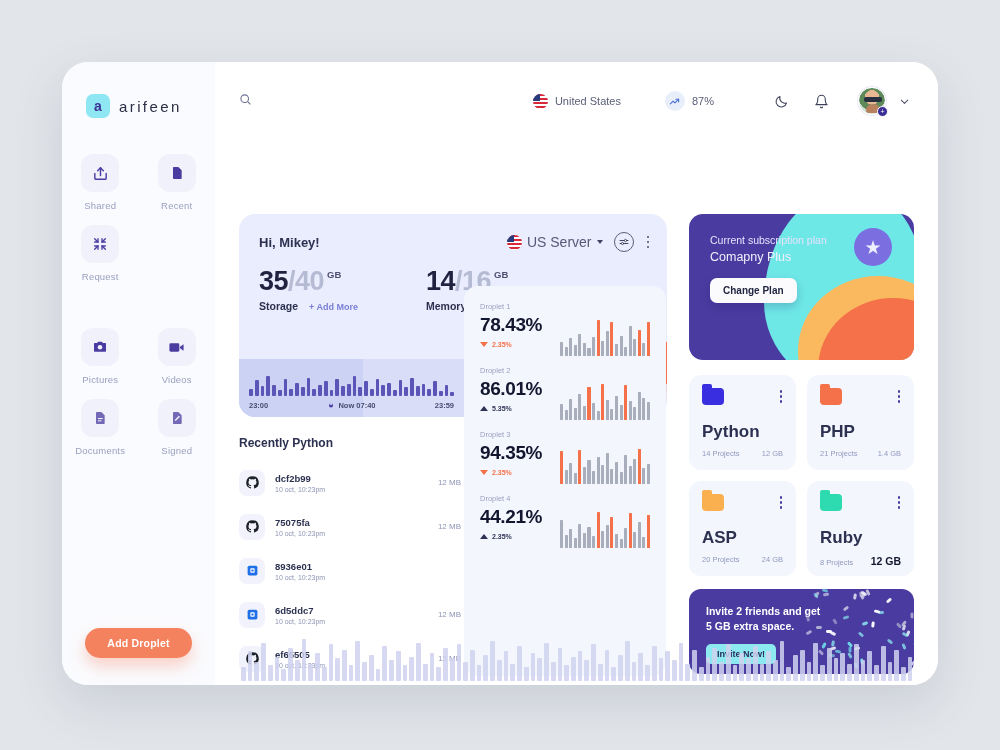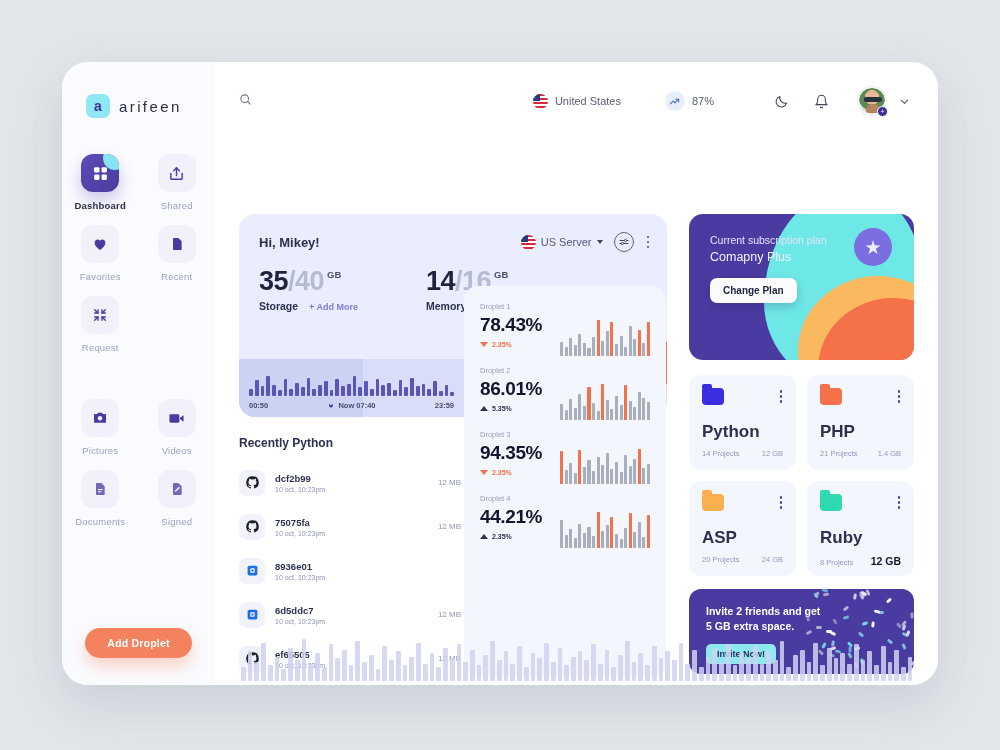--- a/index.html
+++ b/index.html
@@ -133,21 +133,21 @@
 
   
   #hero-card {
     position:absolute; left:0; top:74px; width:428px; height:203px;
     background:#e9edfd; border-radius:16px; overflow:hidden;
   }
   .hero-top { padding: 18px 16px 0 20px; display:flex; align-items:center; }
   .hero-greet { font-size:13px; font-weight:700; color:#2c3150; }
   .hero-right { margin-left:auto; display:flex; align-items:center; gap:11px; }
   .server-sel{display:flex;align-items:center;gap:5px;cursor:pointer;}
-  .server-text{font-size:11px;color:#545a78;}
+  .server-text{font-size:14px;color:#545a78;}
   .caret{width:0;height:0;border-left:3.5px solid transparent;border-right:3.5px solid transparent;
     border-top:4px solid #3f4462;}
   .circle-btn{width:20px;height:20px;border-radius:50%;border:1.2px solid #5b6078;
     display:flex;align-items:center;justify-content:center;cursor:pointer;}
   .kebab{display:flex;flex-direction:column;gap:2.5px;cursor:pointer;padding:2px;}
   .kebab i{width:2.5px;height:2.5px;border-radius:50%;background:#4a4f6a;display:block;}
 
   .stats-row{display:flex;align-items:flex-start;padding: 14px 0 0 20px;}
   .stat{margin-right:0;}
   .stat-nums{display:flex;align-items:baseline;}
@@ -272,47 +272,28 @@
 <div id="app-window">
 
   <aside id="sidebar">
     <div class="brand">
       <div class="brand-mark">a</div>
       <div class="brand-name">arifeen</div>
     </div>
 
     <nav class="nav-grid" id="nav-grid">
         <div class="nav-cell">
-          <div class="nav-tile active">
-            <svg width="17" height="17" viewBox="0 0 24 24" fill="#ffffff">
-              <rect x="3" y="3" width="7.5" height="7.5" rx="1.6"></rect>
-              <rect x="13.5" y="3" width="7.5" height="7.5" rx="1.6"></rect>
-              <rect x="3" y="13.5" width="7.5" height="7.5" rx="1.6"></rect>
-              <rect x="13.5" y="13.5" width="7.5" height="7.5" rx="1.6"></rect>
-            </svg>
-          </div>
-     <div class="nav-label active">Dashboard</div>
-        </div>
-        <div class="nav-cell">
           <div class="nav-tile">
             <svg width="17" height="17" viewBox="0 0 24 24" fill="none" stroke="#4a3ba0" stroke-width="2" stroke-linecap="round" stroke-linejoin="round">
               <path d="M4 12v7a1 1 0 0 0 1 1h14a1 1 0 0 0 1-1v-7"></path>
               <polyline points="8,8 12,4 16,8"></polyline>
               <line x1="12" y1="4" x2="12" y2="15"></line>
             </svg>
           </div>
      <div class="nav-label">Shared</div>
-        </div>
-        <div class="nav-cell">
-          <div class="nav-tile">
-            <svg width="16" height="16" viewBox="0 0 24 24" fill="#4a3ba0">
-              <path d="M12 21s-8-5-8-10.5A4.5 4.5 0 0 1 12 7a4.5 4.5 0 0 1 8 3.5C20 16 12 21 12 21z"></path>
-            </svg>
-          </div>
-     <div class="nav-label">Favorites</div>
         </div>
         <div class="nav-cell">
           <div class="nav-tile">
             <svg width="16" height="16" viewBox="0 0 24 24" fill="#4a3ba0">
               <path d="M7 3h7l5 5v12a1 1 0 0 1-1 1H7a1 1 0 0 1-1-1V4a1 1 0 0 1 1-1z"></path>
             </svg>
           </div>
      <div class="nav-label">Recent</div>
         </div>
         <div class="nav-cell">
@@ -523,21 +504,21 @@
               <i style="height: 83.3333%;"></i>
               <i style="height: 44.4444%;"></i>
               <i style="height: 55.5556%;"></i>
               <i style="height: 33.3333%;"></i>
               <i style="height: 66.6667%;"></i>
               <i style="height: 22.2222%;"></i>
               <i style="height: 50%;"></i>
               <i style="height: 16.6667%;"></i>
             </div>
           <div class="tl-labels">
-            <span>00:50</span>
+            <span>23:00</span>
             <span class="tl-now">
               <span>
                 <svg width="8" height="9" viewBox="0 0 24 24" fill="#4a3ba0">
                   <path d="M12 2c1 4-3 5-3 9a3 3 0 0 0 6 0c0-1-.5-2-.5-2 2 1.5 3.5 3.5 3.5 6a6 6 0 1 1-12 0c0-5 6-7 6-13z"></path>
                 </svg>
               </span>
               <span>Now 07:40</span>
             </span>
             <span>23:59</span>
           </div>

